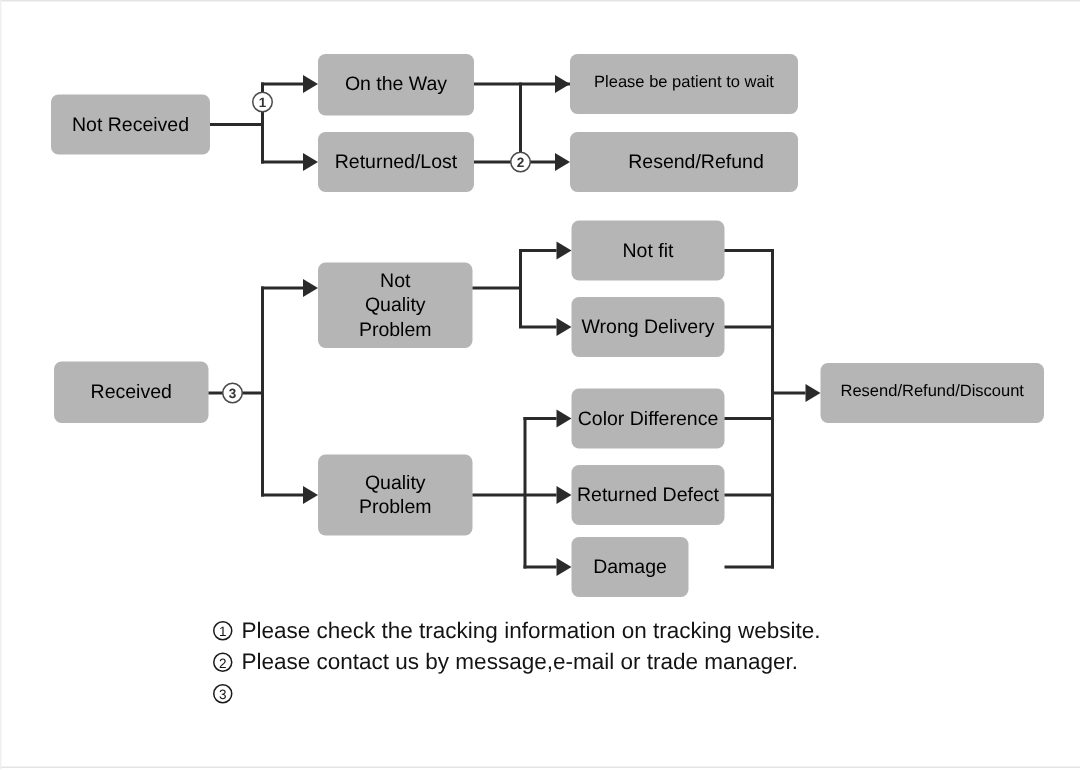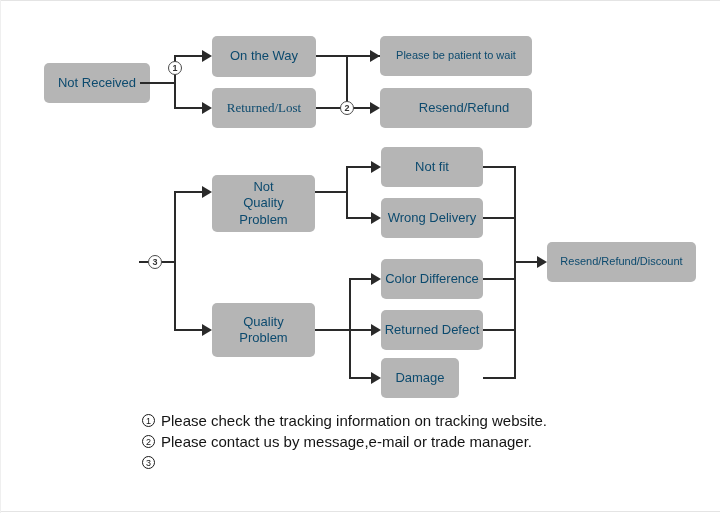--- a/index.html
+++ b/index.html
@@ -13,32 +13,32 @@
   .edge{position:absolute;background:#e4e4e4;}
   .edge.top{left:0;top:0;width:720px;height:1px;}
   .edge.bottom{left:0;top:511px;width:720px;height:1px;}
   .edge.left{left:0;top:0;width:1px;height:513px;background:#efefef;}
 
   
   .node{
     position:absolute;
     background:#b5b5b5;
     border-radius:5px;
-    color:#0c4a6e;
+    color:#000000;
     font-size:13px;
     line-height:1.25;
     display:flex;align-items:center;justify-content:center;
     text-align:center;
     white-space:pre-line;
     box-sizing:border-box;
   }
   .node.small{font-size:11px;}
-  .n-not-received{left:34px;top:63px;width:106px;height:40px;margin-left:10px;}
+  .n-not-received{left:34px;top:63px;width:106px;height:40px;}
   .n-on-the-way{left:212px;top:36px;width:104px;height:41px;}
-  .n-returned-lost{left:212px;top:88px;width:104px;height:40px;font-family:Liberation Serif, serif;}
+  .n-returned-lost{left:212px;top:88px;width:104px;height:40px;}
   .n-please-wait{left:380px;top:36px;width:152px;height:40px;}
   .n-resend-refund{left:380px;top:88px;width:152px;height:40px;padding-left:16px;}
   .n-received{left:36px;top:241px;width:103px;height:41px;}
   .n-not-quality{left:212px;top:163px;width:103px;height:57px;margin-top:12px;}
   .n-quality{left:212px;top:303px;width:103px;height:54px;}
   .n-not-fit{left:381px;top:147px;width:102px;height:40px;}
   .n-wrong-delivery{left:381px;top:198px;width:102px;height:40px;}
   .n-color-difference{left:381px;top:259px;width:102px;height:40px;}
   .n-quality-defect{left:381px;top:310px;width:102px;height:40px;}
   .n-damage{left:381px;top:358px;width:78px;height:40px;}
@@ -138,20 +138,21 @@
   <div class="edge top"></div>
   <div class="edge bottom"></div>
   <div class="edge left"></div>
 
   <div class="node n-not-received">Not Received</div>
   <div class="node n-on-the-way">On the Way</div>
   <div class="node n-returned-lost">Returned/Lost</div>
   <div class="node n-please-wait small">Please be patient to wait</div>
   <div class="node n-resend-refund">Resend/Refund</div>
 
+  <div class="node n-received">Received</div>
   <div class="node n-not-quality">Not
 Quality
 Problem</div>
   <div class="node n-quality">Quality
 Problem</div>
   <div class="node n-not-fit">Not fit</div>
   <div class="node n-wrong-delivery">Wrong Delivery</div>
   <div class="node n-color-difference">Color Difference</div>
   <div class="node n-quality-defect">Returned Defect</div>
   <div class="node n-damage">Damage</div>

